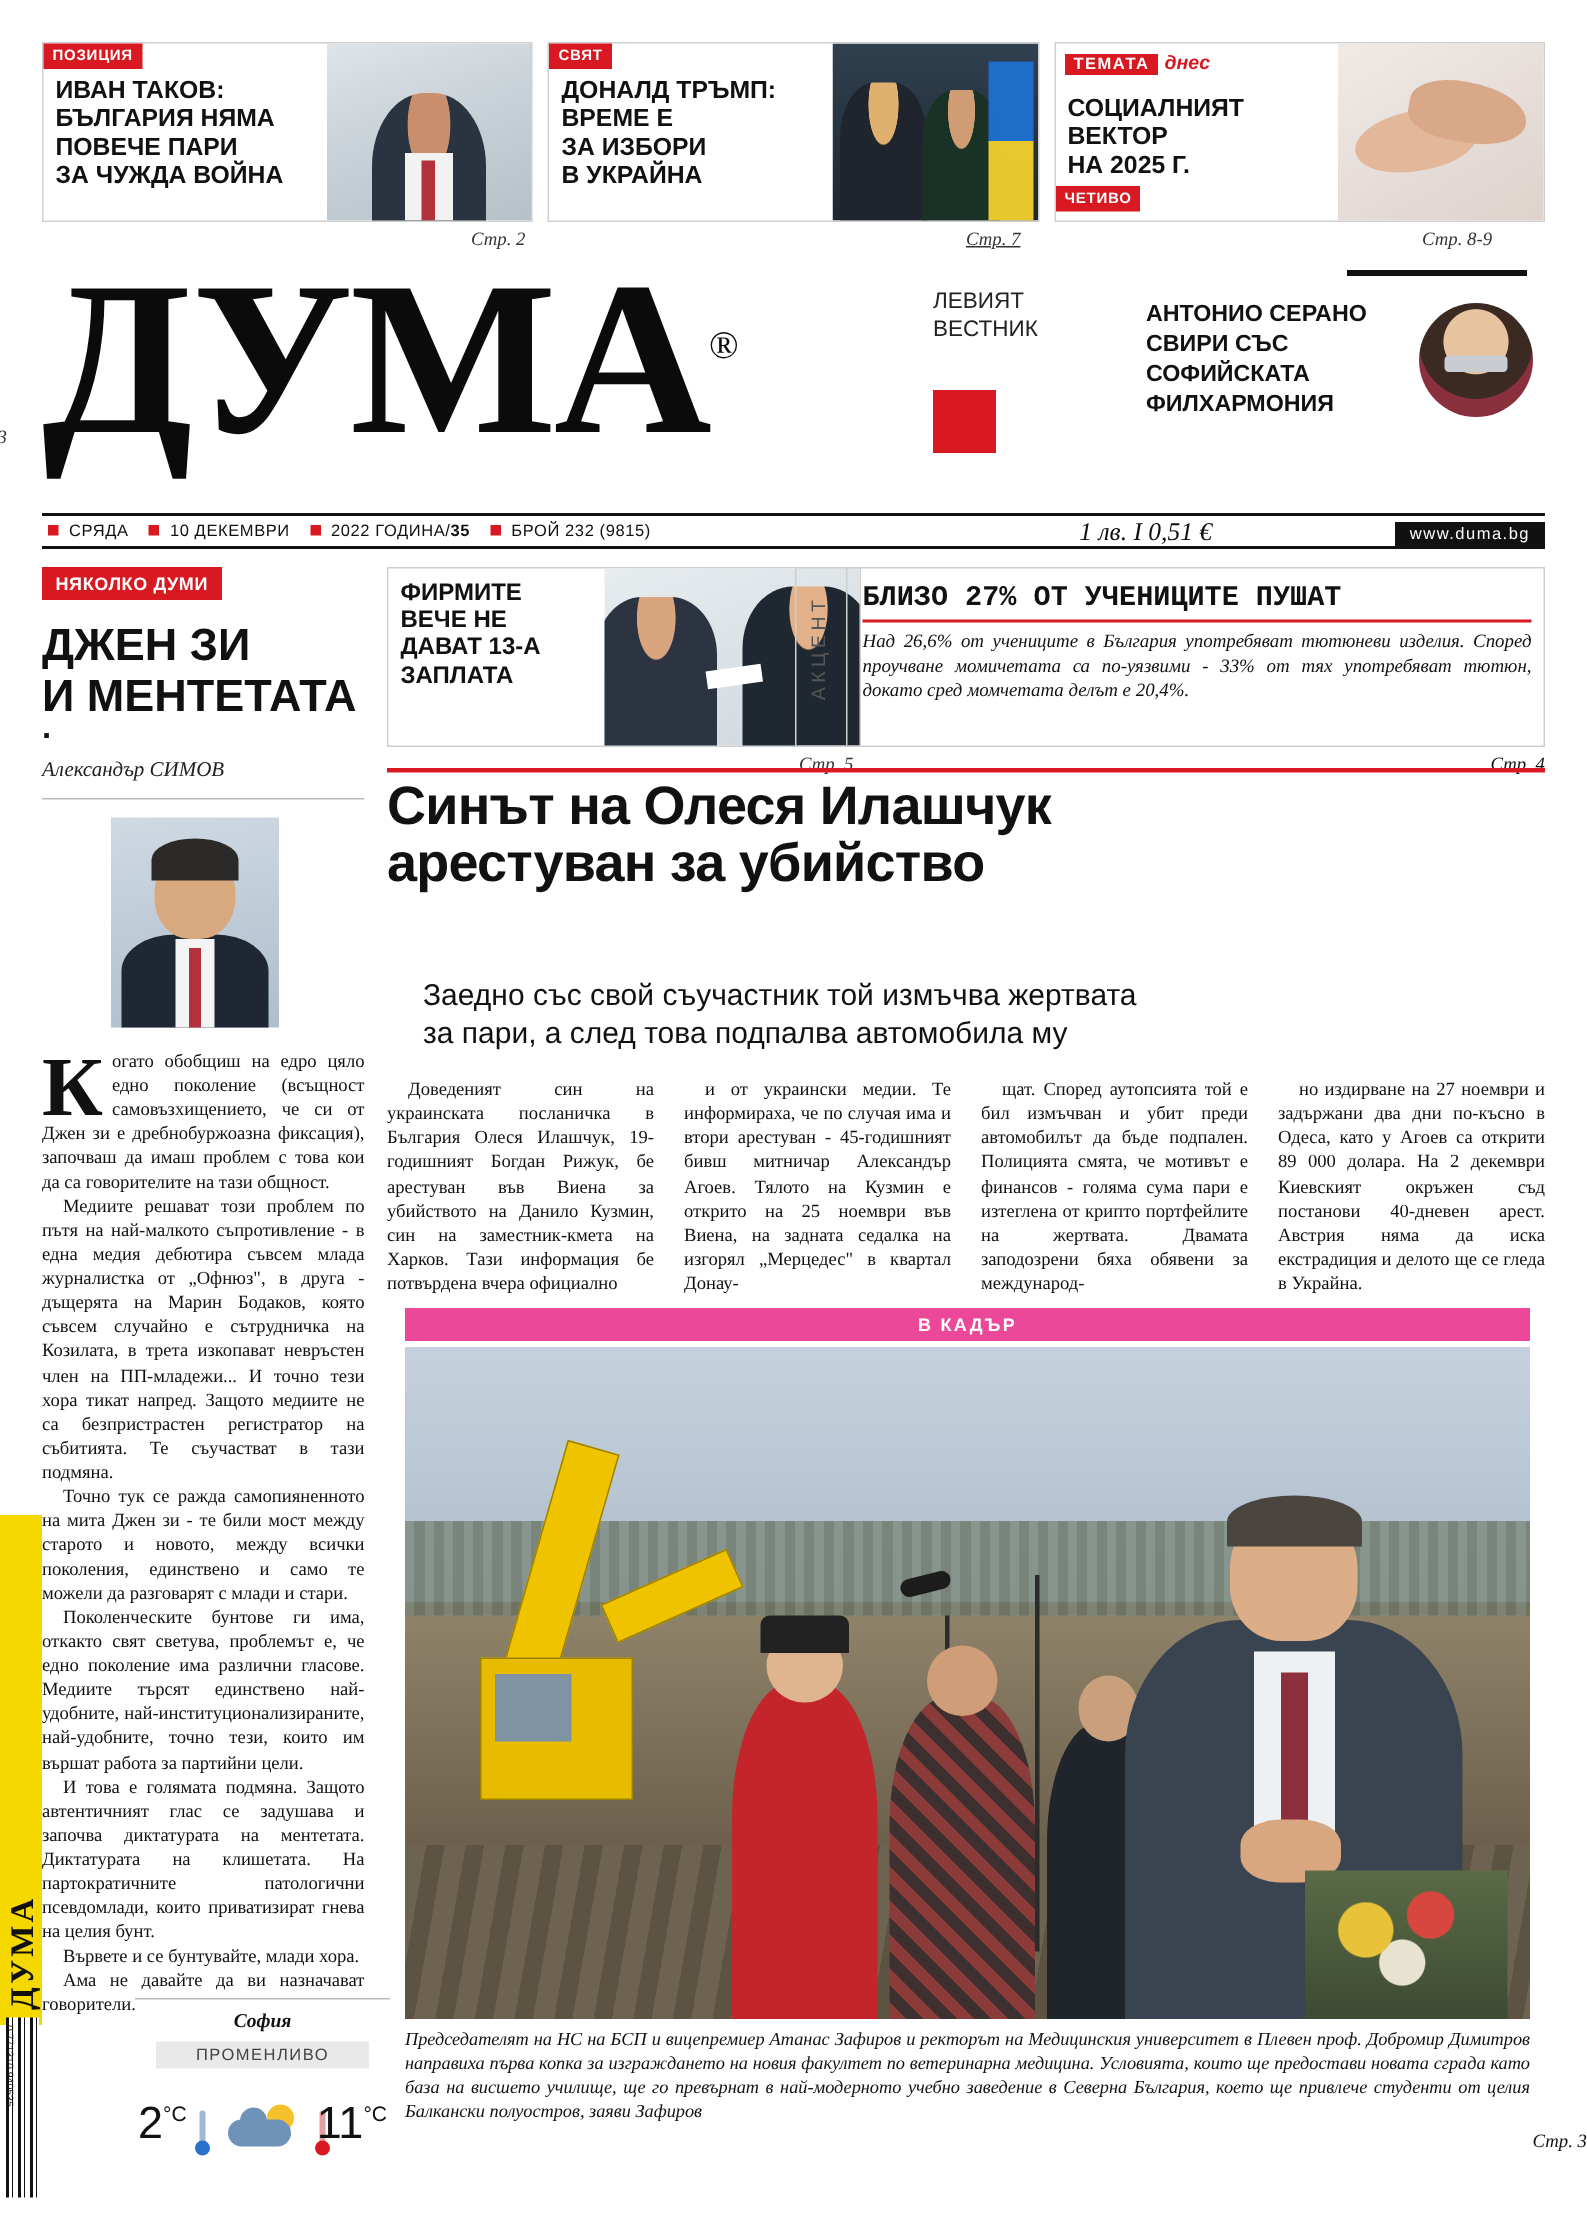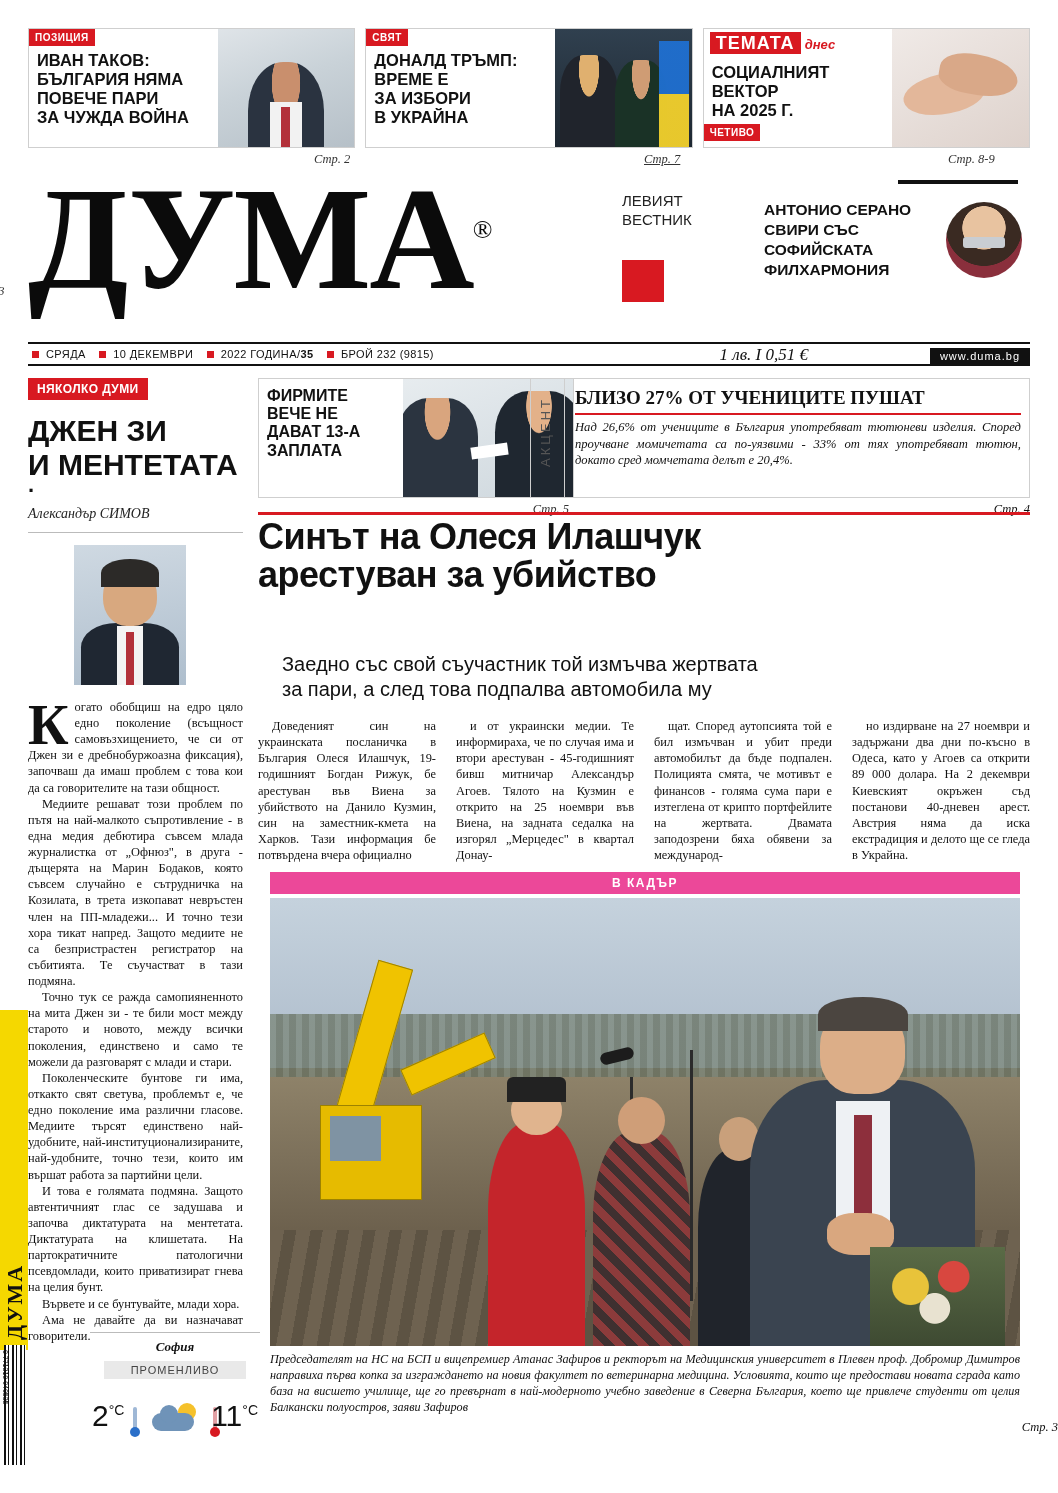--- a/index.html
+++ b/index.html
@@ -55,21 +55,21 @@
 
   
   .ph3 { position:absolute; inset:0; background:linear-gradient(150deg,#f0eae7 0%,#ded2cc 100%); }
   .ph3 .h1{ position:absolute; left:8%; top:38%; width:60%; height:34%; background:#e3b79a; border-radius:50% 40% 45% 55%; transform:rotate(-12deg); }
   .ph3 .h2{ position:absolute; left:34%; top:22%; width:58%; height:34%; background:#d9a888; border-radius:45% 55% 50% 40%; transform:rotate(10deg); }
 
   .tema-badge{
     position:absolute; left:6px; top:4px; z-index:4;
     font-family:"Liberation Sans", sans-serif; font-weight:bold;
   }
-  .tema-badge .t1{ background:#d81921; color:#fff; font-size:18px; padding:1px 6px; letter-spacing:1px;}
+  .tema-badge .t1{ background:#d81921; color:#fff; font-size:11px; padding:1px 6px; letter-spacing:1px;}
   .tema-badge .t2{ color:#d81921; font-style:italic; font-size:13px; margin-left:4px;}
 
   .strip-pages{
     position:absolute; left:28px; top:152px; width:1002px; height:16px;
     font-family:"Liberation Serif", serif; font-style:italic; font-size:12.5px; color:#333;
   }
   .strip-pages span{ position:absolute; }
   .sp1{ left:286px; } .sp2{ left:616px;text-decoration:underline; } .sp3{ left:920px; }
 
   
@@ -250,21 +250,21 @@
     position:absolute; left:0; top:0; width:34px; height:100%;
     border-right:1px solid #cfcfcf;
   }
   .accent-label span{
     position:absolute; left:7px; top:18px;
     writing-mode:vertical-rl; transform:rotate(180deg);
     font-family:"Liberation Sans", sans-serif; font-size:13px; letter-spacing:3px; color:#555;
   }
   .accent-head{
     position:absolute; left:44px; top:8px; right:8px;
-    font-family:Liberation Serif, serif; font-weight:bold; font-size:19px; color:#111;
+    font-family:Liberation Mono, monospace; font-weight:bold; font-size:19px; color:#111;
   }
   .accent-head-rule{ position:absolute; left:44px; right:8px; top:34px; height:2px; background:#d81921; }
   .accent-text{
     position:absolute; left:44px; right:8px; top:40px;
     font-size:12.6px; line-height:1.32; font-style:italic; text-align:justify; color:#111;
   }
 
   
   .main-rule{ position:absolute; left:258px; top:512px; width:772px; height:3px; background:#d81921; }
   .main-head{

